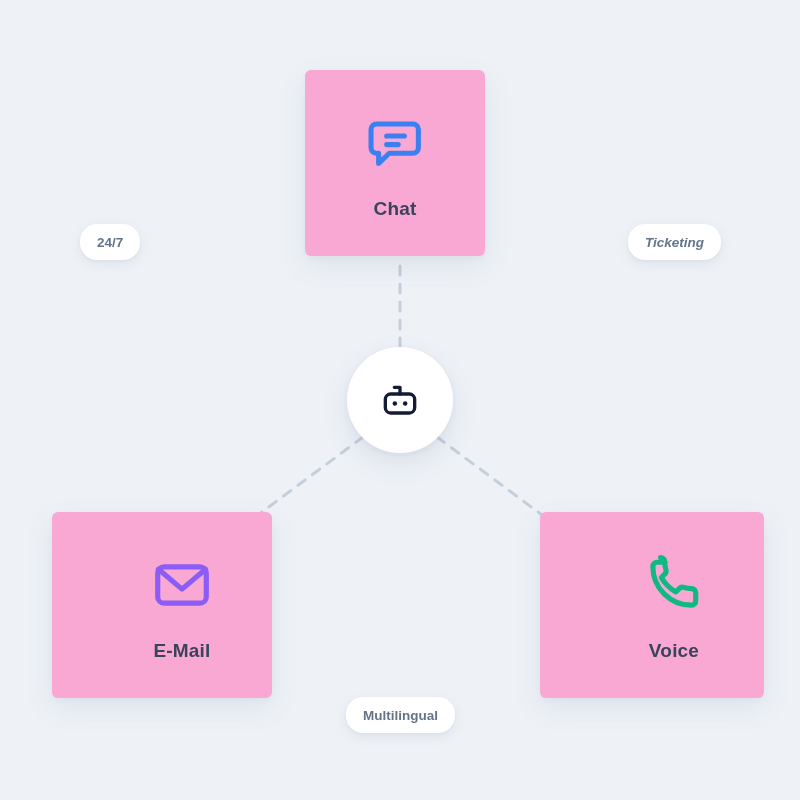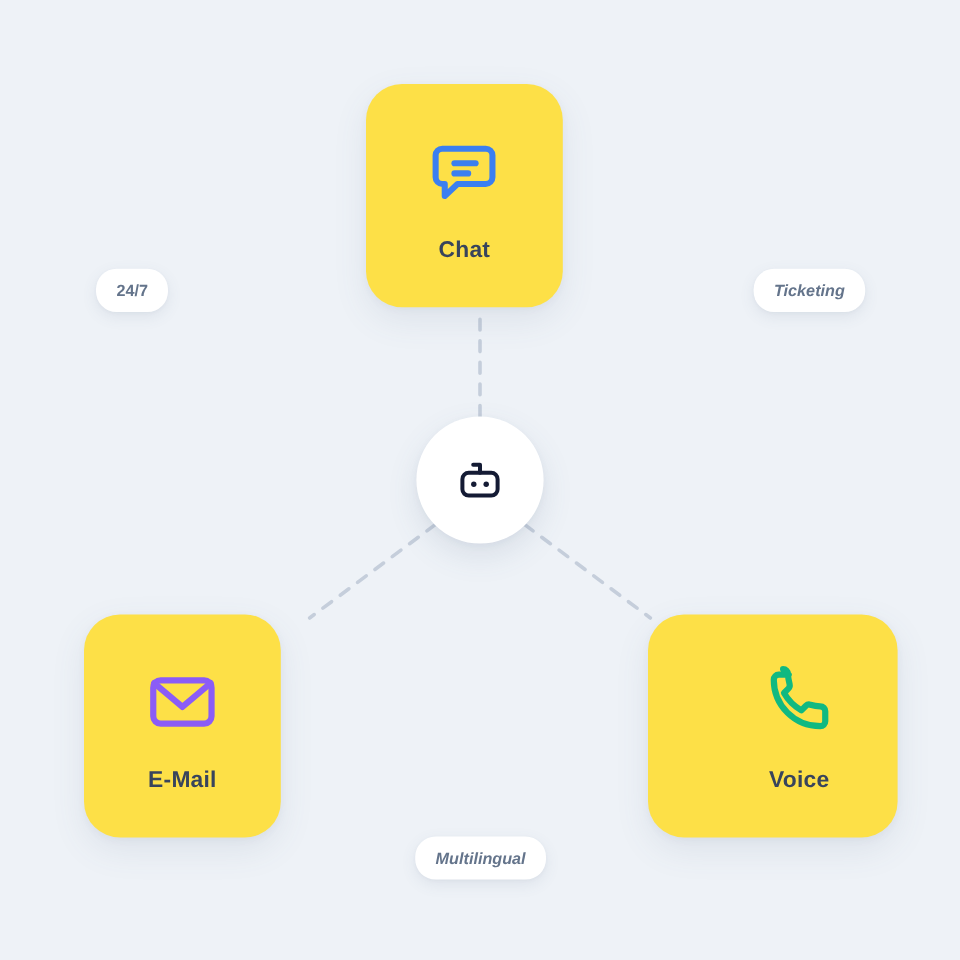--- a/index.html
+++ b/index.html
@@ -27,33 +27,33 @@
     left: 0;
     top: 0;
     width: 800px;
     height: 800px;
     pointer-events: none;
   }
 
   
   .channel-card {
     position: absolute;
-    width: 164px;
+    width: 180px;
     height: 186px;
-    background: #fde047;
-    border-radius: 30px;
+    background: #f9a8d4;
+    border-radius: 6px;
     box-shadow: 0 10px 28px rgba(79, 99, 131, 0.10),
                 0 2px 6px rgba(79, 99, 131, 0.05);
     display: flex;
     flex-direction: column;
     align-items: center;
     justify-content: center;
   }
   .card-chat  { left: 305px; top: 70px; }
-  .card-email { left: 70px;  top: 512px; }
+  .card-email { left: 52px;  top: 512px; padding-left: 40px; }
   .card-voice { left: 540px; top: 512px; padding-left: 44px; }
 
   .card-icon {
     width: 68px;
     height: 68px;
     display: flex;
     align-items: center;
     justify-content: center;
     margin-bottom: 22px;
   }
@@ -98,21 +98,21 @@
     box-shadow: 0 4px 12px rgba(79, 99, 131, 0.10),
                 0 1px 3px rgba(79, 99, 131, 0.05);
     font-size: 13.5px;
     font-weight: bold;
     color: #64748b;
     white-space: nowrap;
     z-index: 4;
   }
   .badge-247          { left: 80px;  top: 224px; }
   .badge-ticketing    { left: 628px; top: 224px; font-style: italic; }
-  .badge-multilingual { left: 346px; top: 697px; font-style: italic; }
+  .badge-multilingual { left: 346px; top: 697px; }
 </style>
 </head>
 <body>
 
 <div id="stage">
 
   <svg id="connectors" viewBox="0 0 800 800">
     <line x1="400" y1="347" x2="400" y2="258" stroke="#c5cedb" stroke-width="3" stroke-linecap="round" stroke-dasharray="9 9"></line>
     <line x1="363" y1="437" x2="258" y2="515" stroke="#c5cedb" stroke-width="3" stroke-linecap="round" stroke-dasharray="9 9"></line>
     <line x1="437" y1="437" x2="542" y2="515" stroke="#c5cedb" stroke-width="3" stroke-linecap="round" stroke-dasharray="9 9"></line>

